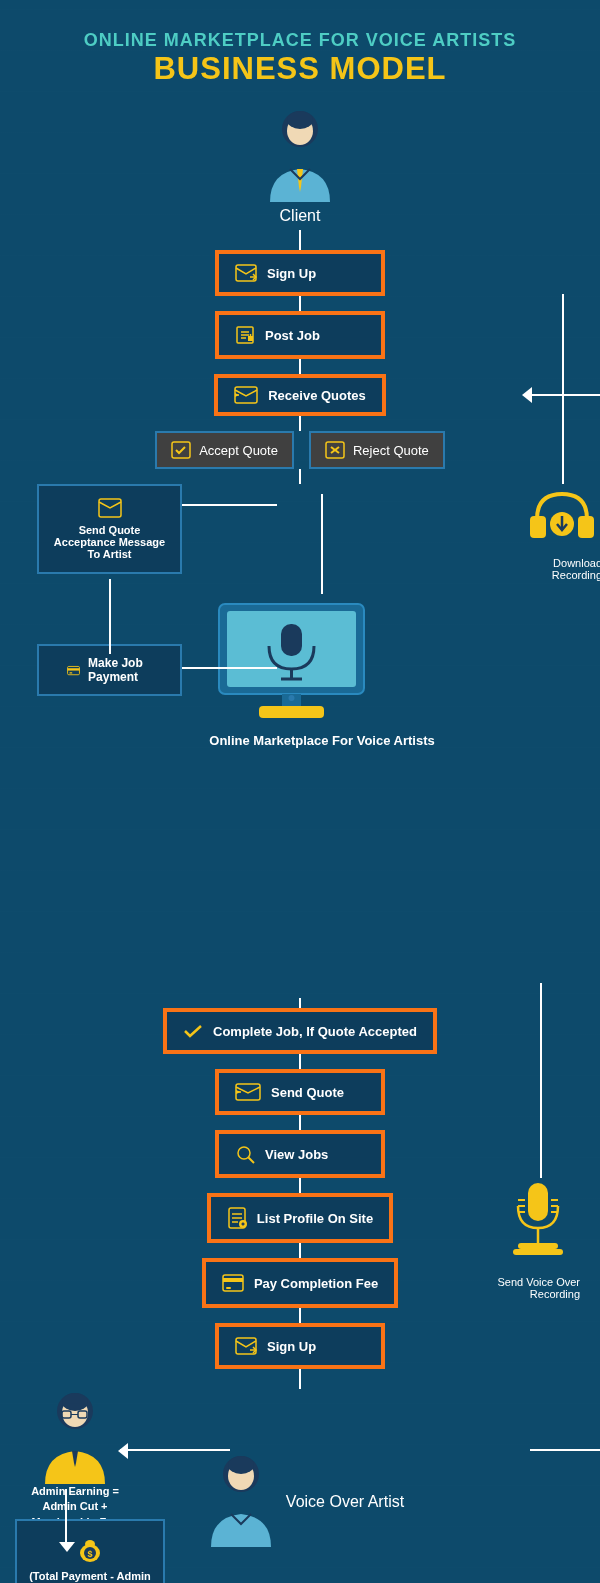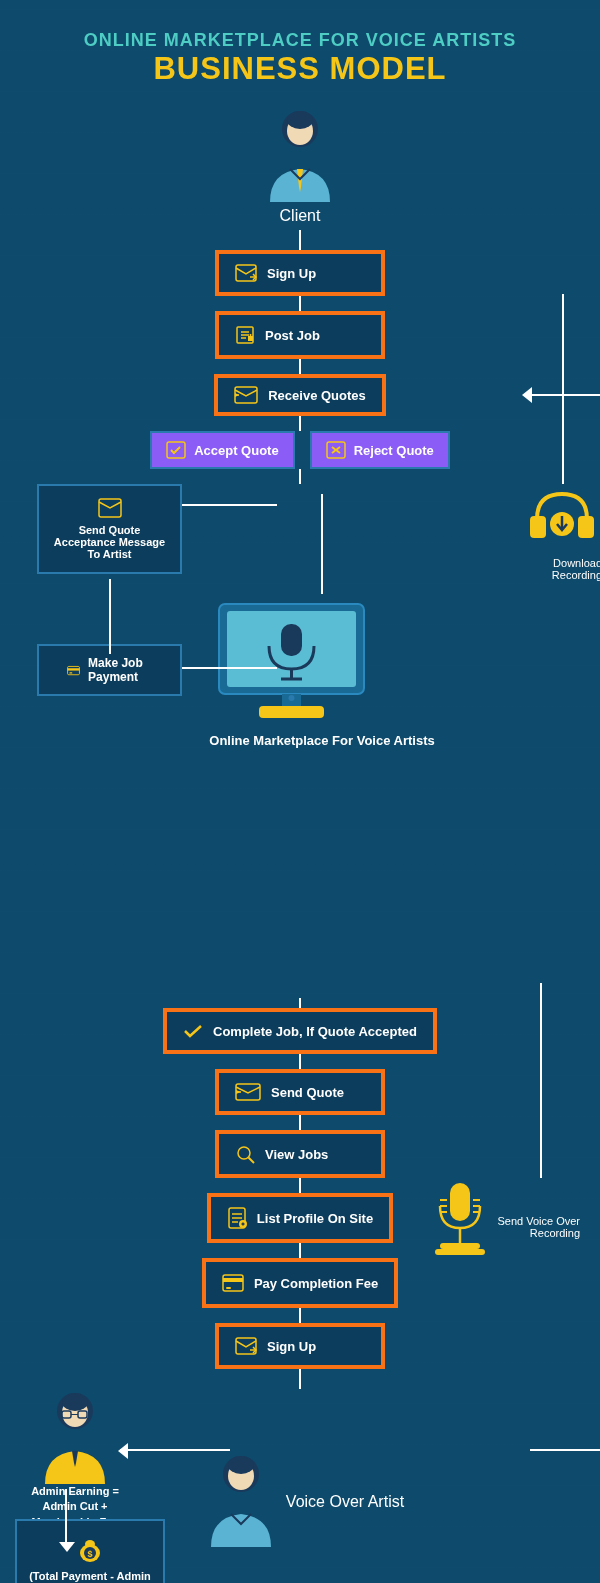--- a/index.html
+++ b/index.html
@@ -129,28 +129,28 @@
       display: flex;
       align-items: center;
       gap: 10px;
       font-size: 13px;
       font-weight: 600;
       color: white;
       min-width: 170px;
     }
 
     .bordered-box-sm {
-      background: #8b5cf6;
+      background: #404040;
       border: 2px solid #2a7aad;
       padding: 8px 14px;
       display: flex;
       align-items: center;
       gap: 8px;
       font-size: 13px;
-      font-weight: 700;
+      font-weight: 400;
       color: white;
     }
 
     
     .rel-wrap {
       position: relative;
       width: 100%;
       display: flex;
       justify-content: center;
     }
@@ -376,21 +376,21 @@
 
         <div class="bordered-box" style="z-index:2;">
           <svg width="22" height="22" viewBox="0 0 22 22">
             <rect x="1" y="3" width="20" height="16" rx="2" fill="none" stroke="#f5c518" stroke-width="1.5"></rect>
             <rect x="1" y="6" width="20" height="4" fill="#f5c518"></rect>
             <rect x="4" y="15" width="5" height="2" rx="1" fill="#f5c518"></rect>
           </svg>
           <span>Pay Completion Fee</span>
         </div>
 
-        <div style="position:absolute; right:20px; top:-80px; display:flex; flex-direction:row; align-items:center;">
+        <div style="position:absolute; right:20px; top:-80px; display:flex; flex-direction:column; align-items:center;">
           <svg width="70" height="90" viewBox="0 0 70 90">
 
             <rect x="25" y="5" width="20" height="38" rx="10" fill="#f5c518"></rect>
 
             <line x1="15" y1="22" x2="22" y2="22" stroke="#f5c518" stroke-width="2"></line>
             <line x1="15" y1="28" x2="22" y2="28" stroke="#f5c518" stroke-width="2"></line>
             <line x1="15" y1="34" x2="22" y2="34" stroke="#f5c518" stroke-width="2"></line>
             <line x1="48" y1="22" x2="55" y2="22" stroke="#f5c518" stroke-width="2"></line>
             <line x1="48" y1="28" x2="55" y2="28" stroke="#f5c518" stroke-width="2"></line>
             <line x1="48" y1="34" x2="55" y2="34" stroke="#f5c518" stroke-width="2"></line>

